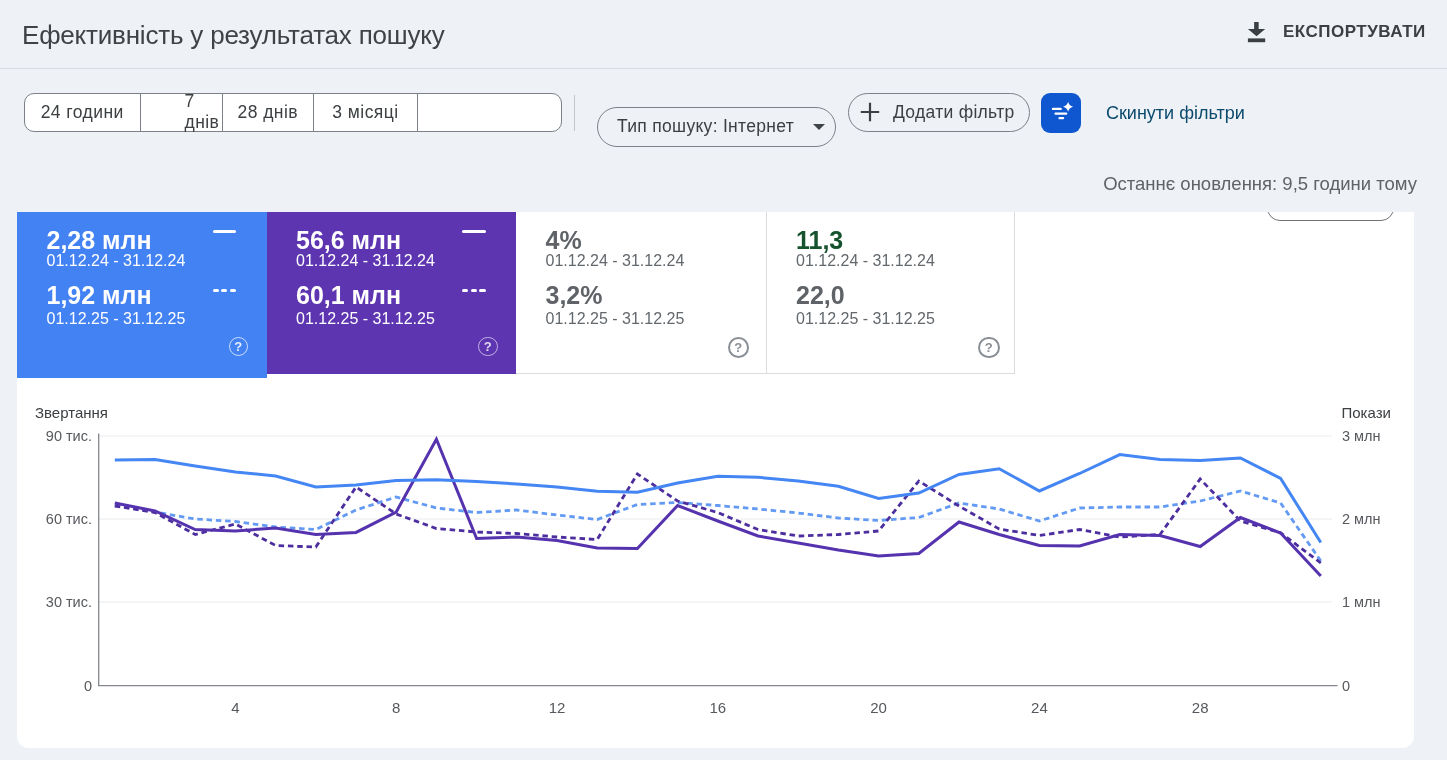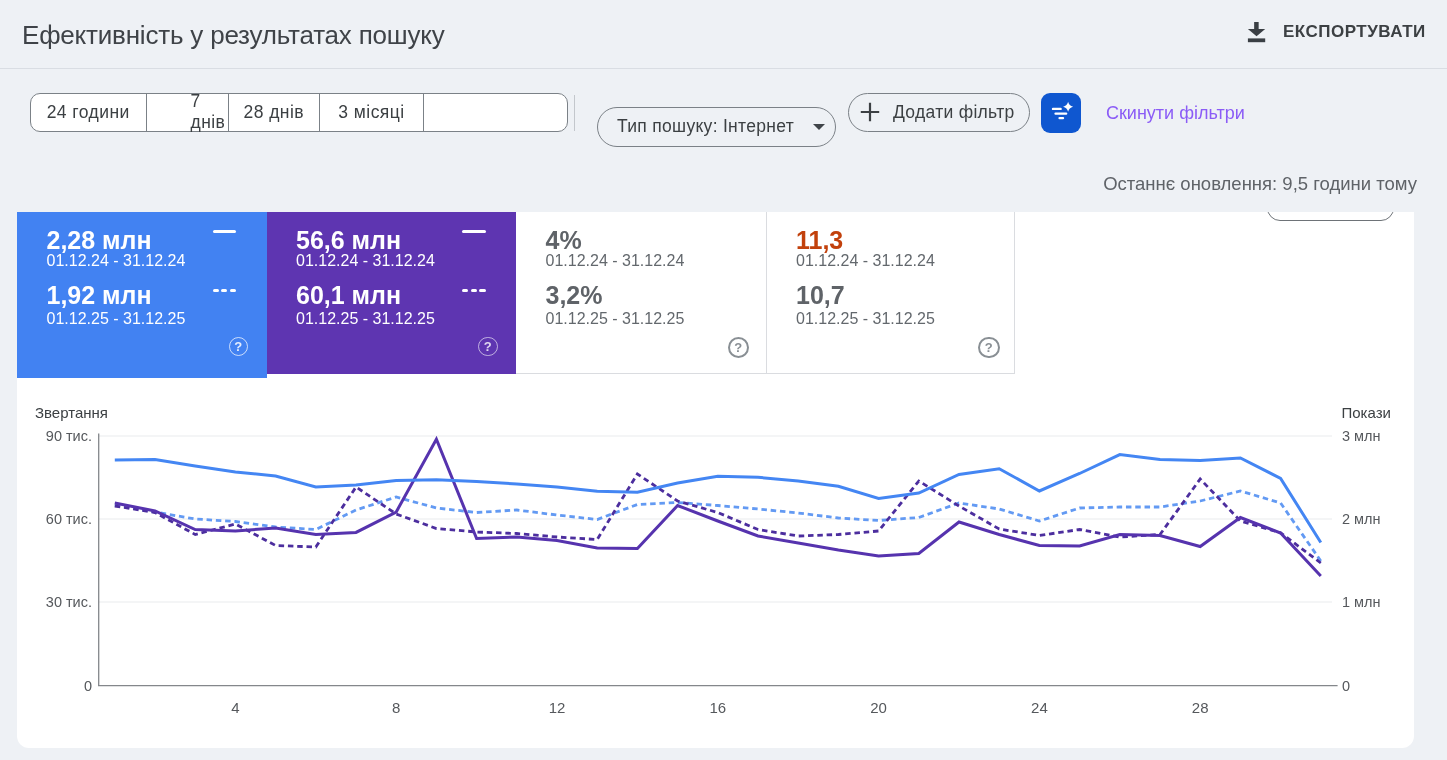--- a/index.html
+++ b/index.html
@@ -14,21 +14,21 @@
 
 <svg class="abs" style="left:1247px;top:20.5px" width="20" height="22" viewBox="0 0 20 22">
   <rect x="0.9" y="17.4" width="17.3" height="3.8" fill="#3a3f44"></rect>
   <rect x="7.15" y="1" width="4.5" height="9.5" fill="#3a3f44"></rect>
   <path d="M0.9 8 L18.2 8 L9.55 15.3 Z" fill="#3a3f44"></path>
 </svg>
 <div class="abs" style="left:1283px;top:22px;font-size:17px;font-weight:bold;letter-spacing:0.5px;color:#3c4043;">ЕКСПОРТУВАТИ</div>
 
 <div class="abs" style="left:0;top:68px;width:1447px;height:1px;background:#d9dde3;"></div>
 
-<div class="abs" style="left:30px;top:92.5px;width:538px;height:39.5px;border:1.2px solid #7b8187;border-radius:10px;background:#fff;box-sizing:border-box;display:flex;color:#3c4043;font-size:17.5px;letter-spacing:0.45px;">
+<div class="abs" style="left:24px;top:92.5px;width:538px;height:39.5px;border:1.2px solid #7b8187;border-radius:10px;background:#fff;box-sizing:border-box;display:flex;color:#3c4043;font-size:17.5px;letter-spacing:0.45px;">
   <div style="width:115.5px;display:flex;align-items:center;justify-content:center;border-right:1.2px solid #7b8187;box-sizing:border-box;">24 години</div>
   <div style="width:82px;display:flex;align-items:center;justify-content:center;border-right:1.2px solid #7b8187;box-sizing:border-box;padding-left:44px;">7 днів</div>
   <div style="width:91.5px;display:flex;align-items:center;justify-content:center;border-right:1.2px solid #7b8187;box-sizing:border-box;">28 днів</div>
   <div style="width:104px;display:flex;align-items:center;justify-content:center;border-right:1.2px solid #7b8187;box-sizing:border-box;">3 місяці</div>
 </div>
 
 <div class="abs" style="left:574px;top:95px;width:1.4px;height:36px;background:#c3c7cc;"></div>
 
 <div class="pill" style="left:596.5px;top:107px;width:239px;height:39.5px;padding-left:19.5px;">Тип пошуку: Інтернет<span class="caret" style="margin-left:19px;"></span></div>
 
@@ -40,21 +40,21 @@
 </div>
 
 <div class="abs" style="left:1041px;top:93px;width:40px;height:40px;border-radius:9px;background:#0f57d0;"></div>
 <svg class="abs" style="left:1041px;top:93px" width="40" height="40" viewBox="0 0 40 40">
   <rect x="10.8" y="14.7" width="10" height="2.4" rx="1.2" fill="#fff"></rect>
   <rect x="13.4" y="19.5" width="12.9" height="2.3" rx="1.1" fill="#fff"></rect>
   <rect x="17.4" y="23.9" width="5.8" height="2.4" rx="1.2" fill="#fff"></rect>
   <path d="M27.1 8.7 Q28 12.8 32.1 13.7 Q28 14.6 27.1 18.7 Q26.2 14.6 22.1 13.7 Q26.2 12.8 27.1 8.7 Z" fill="#fff"></path>
 </svg>
 
-<div class="abs" style="left:1106px;top:102.5px;font-size:18px;color:#8b5cf6;">Скинути фільтри</div>
+<div class="abs" style="left:1106px;top:102.5px;font-size:18px;color:#0c4a6e;">Скинути фільтри</div>
 
 <div class="abs" style="right:30px;top:172.5px;font-size:18.5px;color:#5f6368;">Останнє оновлення: 9,5 години тому</div>
 
 <div class="abs" style="left:17px;top:211.5px;width:1396.5px;height:536.5px;background:#fff;border-radius:0 0 12px 12px;overflow:hidden;">
 
   <div class="abs" style="left:1249.5px;top:-19px;width:127px;height:28.5px;border:1.3px solid #6e7378;border-radius:13px;background:#fff;box-sizing:border-box;"></div>
 
   <div class="abs" style="left:0;top:0;width:249.5px;height:166px;background:#4282f2;color:#fff;">
     <div class="abs" style="left:29.5px;top:14px;font-size:25px;font-weight:bold;">2,28 млн</div>
     <div class="abs" style="left:29.5px;top:40.5px;font-size:16px;">01.12.24 - 31.12.24</div>
@@ -85,23 +85,23 @@
 
   <div class="abs" style="left:499px;top:0;width:249.5px;height:162.5px;background:#fff;border-bottom:1px solid #dadce0;box-sizing:border-box;">
     <div class="abs" style="left:29.5px;top:14px;font-size:25px;font-weight:bold;color:#5f6368;">4%</div>
     <div class="abs" style="left:29.5px;top:40.5px;font-size:16px;color:#63686d;">01.12.24 - 31.12.24</div>
     <div class="abs" style="left:29.5px;top:69px;font-size:25px;font-weight:bold;color:#5f6368;">3,2%</div>
     <div class="abs" style="left:29.5px;top:98.5px;font-size:16px;color:#63686d;">01.12.25 - 31.12.25</div>
     <div class="abs" style="left:211.5px;top:125px;width:17.6px;height:17.6px;border:2px solid #898f94;border-radius:50%;color:#898f94;font-size:13px;font-weight:bold;text-align:center;line-height:17.6px;">?</div>
   </div>
 
   <div class="abs" style="left:748.5px;top:0;width:249.5px;height:162.5px;background:#fff;border-left:1px solid #dadce0;border-right:1px solid #dadce0;border-bottom:1px solid #dadce0;box-sizing:border-box;">
-    <div class="abs" style="left:29.5px;top:14px;font-size:25px;font-weight:bold;color:#c2410c;">11,3</div>
+    <div class="abs" style="left:29.5px;top:14px;font-size:25px;font-weight:bold;color:#14532d;">11,3</div>
     <div class="abs" style="left:29.5px;top:40.5px;font-size:16px;color:#63686d;">01.12.24 - 31.12.24</div>
-    <div class="abs" style="left:29.5px;top:69px;font-size:25px;font-weight:bold;color:#5f6368;">10,7</div>
+    <div class="abs" style="left:29.5px;top:69px;font-size:25px;font-weight:bold;color:#5f6368;">22,0</div>
     <div class="abs" style="left:29.5px;top:98.5px;font-size:16px;color:#63686d;">01.12.25 - 31.12.25</div>
     <div class="abs" style="left:211.5px;top:125px;width:17.6px;height:17.6px;border:2px solid #898f94;border-radius:50%;color:#898f94;font-size:13px;font-weight:bold;text-align:center;line-height:17.6px;">?</div>
   </div>
 
   <svg class="abs" style="left:0;top:162.5px;" width="1396.5" height="374" viewBox="17 374 1396.5 374">
     <g font-family="Liberation Sans, sans-serif">
       <line x1="98" y1="436" x2="1332" y2="436" stroke="#e9ebee" stroke-width="1.2"></line>
       <line x1="98" y1="519" x2="1332" y2="519" stroke="#e9ebee" stroke-width="1.2"></line>
       <line x1="98" y1="602" x2="1332" y2="602" stroke="#e9ebee" stroke-width="1.2"></line>
       <line x1="98.7" y1="433.5" x2="98.7" y2="685.6" stroke="#84878b" stroke-width="1.3"></line>

